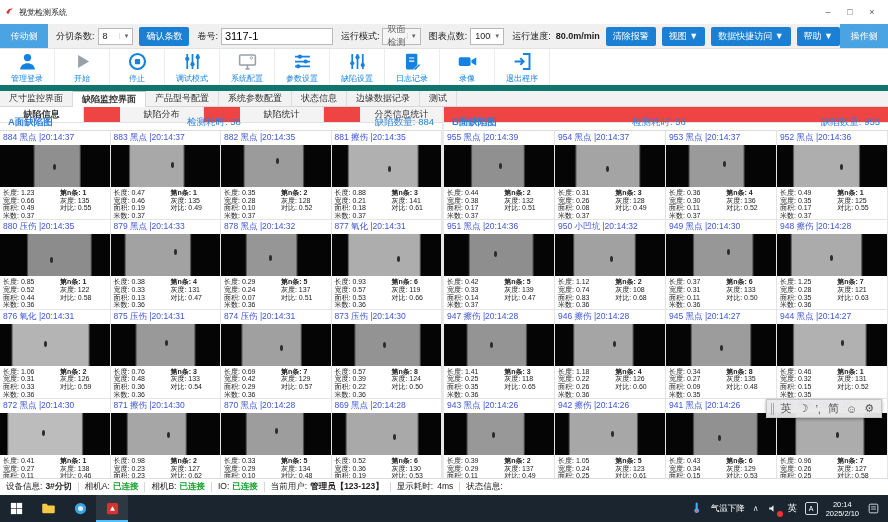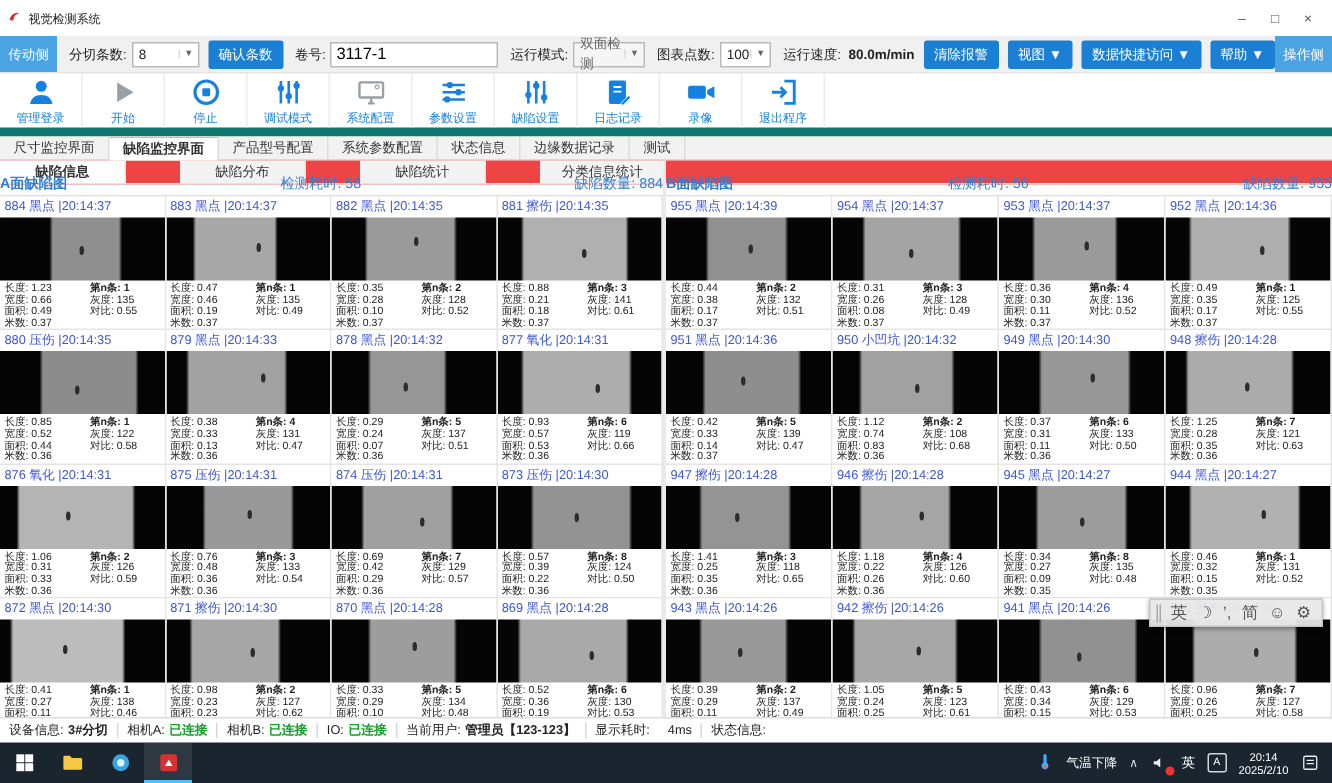--- a/index.html
+++ b/index.html
@@ -7,21 +7,21 @@
   .screen { position:relative; width:888px; height:522px; background:#fff; overflow:hidden; }
 
   
   .titlebar { height:24px; display:flex; align-items:center; padding:0 5px; background:#fff; font-size:8px; color:#222; }
   .titlebar .logo { width:10px; height:10px; margin-right:4px; }
   .win-controls { margin-left:auto; display:flex; }
   .win-controls span { width:22px; text-align:center; font-size:9px; color:#555; cursor:default; }
 
   
   .toolbar1 { height:25px; background:#f0f0f0; border-bottom:1px solid #e2e2e2; display:flex; align-items:center; font-size:9px; color:#222; }
-  .side-block { align-self:stretch; width:38px; background:#4aa3e2; color:#fff; display:flex; align-items:center; justify-content:center; flex:none; }
+  .side-block { align-self:stretch; width:48px; background:#4aa3e2; color:#fff; display:flex; align-items:center; justify-content:center; flex:none; }
   .side-block.right { margin-left:auto; }
   .tb-label { margin:0 3px 0 8px; white-space:nowrap; }
   .combo { background:#fff; border:1px solid #b9b9b9; height:17px; display:flex; align-items:center; padding-left:4px; font-size:9px; }
   .combo .arr { margin-left:auto; padding:0 3px; color:#666; font-size:6px; border-left:1px solid #ddd; }
   .combo.dim { background:#f5f5f5; color:#666; }
   .tb-btn { background:#1b7fd4; color:#fff; border:none; border-radius:2px; padding:3px 7px; font-size:9px; margin-left:6px; white-space:nowrap; }
   .roll-input { width:112px; height:17px; border:1px solid #b9b9b9; font-size:11px; padding:0 3px; font-family:inherit; }
   .speed-val { font-weight:bold; margin-left:2px; }
 
   
@@ -35,21 +35,21 @@
   .tab { padding:0 9px; display:flex; align-items:center; color:#333; border-right:1px solid #dcdcdc; }
   .tab.active { background:#fff; font-weight:bold; border-top:1px solid #bfbfbf; margin-bottom:-1px; }
   .subtabs { height:16px; background:#ef4444; border-bottom:1px solid #e3e3e3; display:flex; font-size:9px;gap:36px; }
   .subtab { width:84px; text-align:center; line-height:15px; color:#333; background:#f3f3f3; border-right:1px solid #e3e3e3; }
   .subtab.active { background:#fff; font-weight:bold; }
 
   
   .main { position:absolute; top:114px; left:0; right:0; bottom:44px; display:flex; }
   .panel { width:444px; display:flex; flex-direction:column; border-right:2px solid #eaeaea; }
   .panel:last-child { border-right:none; }
-  .panel-header { height:17px; flex:none; display:flex; align-items:center; padding:0 0; border-bottom:1px solid #dcdcdc; color:#2f7fd6; font-size:9.5px; }
+  .panel-header { height:17px; flex:none; display:flex; align-items:center; padding:0 8px; border-bottom:1px solid #dcdcdc; color:#2f7fd6; font-size:9.5px; }
   .panel-title { font-weight:bold; }
   .panel-time { flex:1; text-align:center; }
   .panel-count { text-align:right; }
   .grid { flex:1; display:grid; grid-template-columns:repeat(4,1fr); grid-template-rows:repeat(4,1fr); }
   .cell { border-right:1px solid #e4e4e4; border-bottom:1px solid #e4e4e4; display:flex; flex-direction:column; overflow:hidden; background:#fff; }
   .cell-h { flex:none; font-size:8.5px; color:#3d55d8; padding:1px 3px 0; white-space:nowrap; overflow:hidden; }
   .cell-img { flex:none; height:42px; position:relative; margin-top:1px; }
   .defect-dot { position:absolute; width:3px; height:6px; background:#2c2c2c; border-radius:50%; }
   .cell-info { flex:1; display:flex; font-size:7px; line-height:7.6px; padding:2px 3px 0; color:#222; }
   .cell-info .col-l { width:55%; }
@@ -883,21 +883,21 @@
         <span class="ok">已连接</span>
       </span>
     <span class="sep"></span>
     <span class="seg">
         <span>当前用户:</span>
         <b>管理员【123-123】</b>
       </span>
     <span class="sep"></span>
     <span class="seg">
         <span>显示耗时:</span>
-        <span style="margin-left:12px">4ms</span>
+        <span style="margin-left:4px">4ms</span>
       </span>
     <span class="sep"></span>
     <span class="seg">
         <span>状态信息:</span>
       </span>
   </div>
 
   <div class="taskbar">
     <div class="tb-icon">
       <svg viewBox="0 0 24 24">

